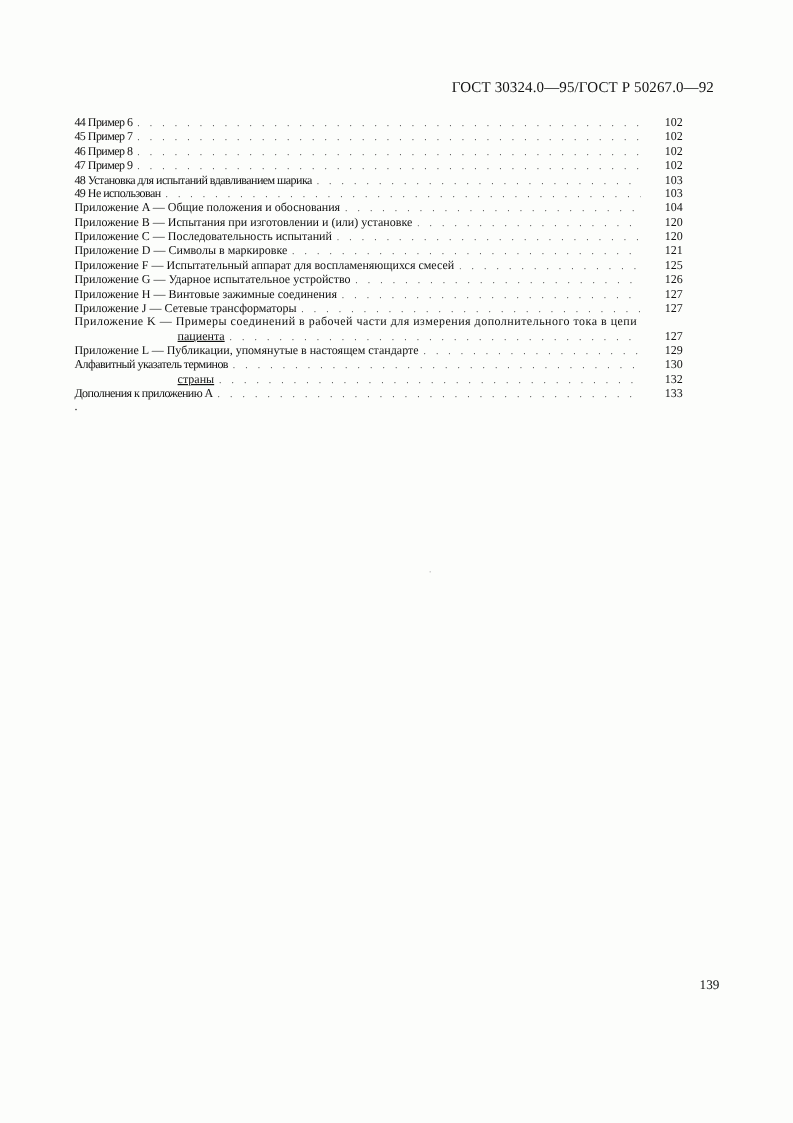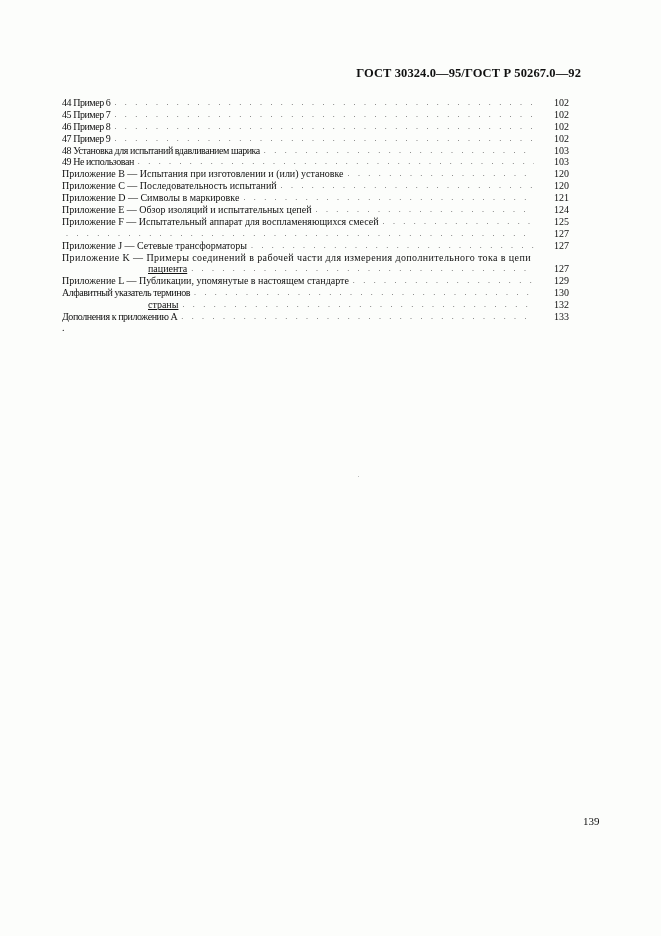--- a/index.html
+++ b/index.html
@@ -6,22 +6,22 @@
   body {
     width: 661px; height: 936px;
     background: #fcfdfb;
     position: relative;
     overflow: hidden;
     font-family: "Liberation Serif", serif;
     color: #111;
   }
   .header {
     position: absolute;
-    top: 66px; right: 80px;
-    font-weight: bold;
+    top: 66px; right: 66px;
+    font-weight: normal;
     font-size: 12.5px;
     letter-spacing: 0.1px;
     white-space: nowrap;
   }
   .toc {
     position: absolute;
     left: 62px; top: 97px;
     width: 518px;
   }
   .row {
@@ -102,45 +102,51 @@
     <span class="title condensed">48 Установка для испытаний вдавливанием шарика</span>
     <span class="leader"></span>
     <span class="page">103</span>
   </div>
   <div class="row">
     <span class="title condensed">49 Не использован</span>
     <span class="leader"></span>
     <span class="page">103</span>
   </div>
   <div class="row">
+    <span class="title">Приложение A — Общие положения и обоснования</span>
+    <span class="leader"></span>
+    <span class="page">104</span>
+  </div>
+  <div class="row">
     <span class="title">Приложение B — Испытания при изготовлении и (или) установке</span>
     <span class="leader"></span>
     <span class="page">120</span>
   </div>
   <div class="row">
     <span class="title">Приложение C — Последовательность испытаний</span>
     <span class="leader"></span>
     <span class="page">120</span>
   </div>
   <div class="row">
     <span class="title">Приложение D — Символы в маркировке</span>
     <span class="leader"></span>
     <span class="page">121</span>
   </div>
   <div class="row">
-    <span class="title">Приложение E — Обзор изоляций и испытательных цепей</span>
-    <span class="leader"></span>
-    <span class="page">124</span>
-  </div>
-  <div class="row">
     <span class="title">Приложение F — Испытательный аппарат для воспламеняющихся смесей</span>
     <span class="leader"></span>
     <span class="page">125</span>
   </div>
   <div class="row">
+    <span class="title">Приложение G — Ударное испытательное устройство</span>
+    <span class="leader"></span>
+    <span class="page">126</span>
+  </div>
+  <div class="row">
+    <span class="title">Приложение H — Винтовые зажимные соединения</span>
     <span class="leader"></span>
     <span class="page">127</span>
   </div>
   <div class="row">
     <span class="title">Приложение  J — Сетевые трансформаторы</span>
     <span class="leader"></span>
     <span class="page">127</span>
   </div>
   <div class="row no-leader spaced">
     <span class="title">Приложение K — Примеры соединений в рабочей части для измерения дополнительного тока в цепи</span>

